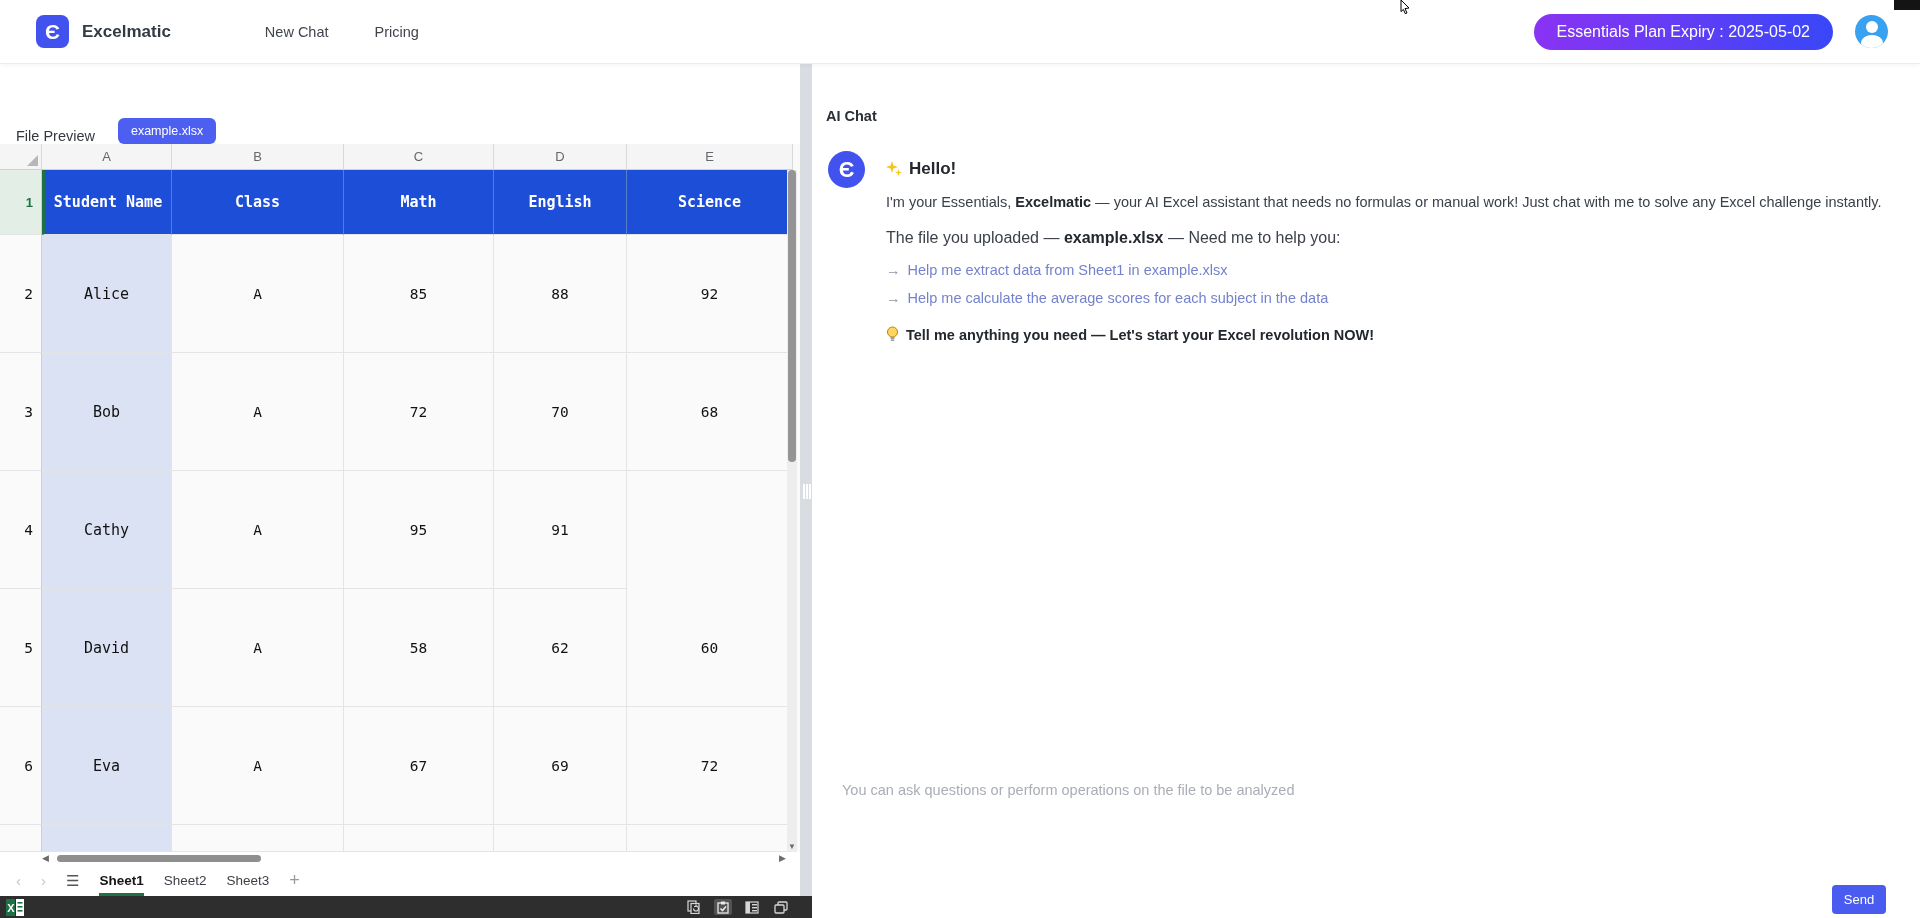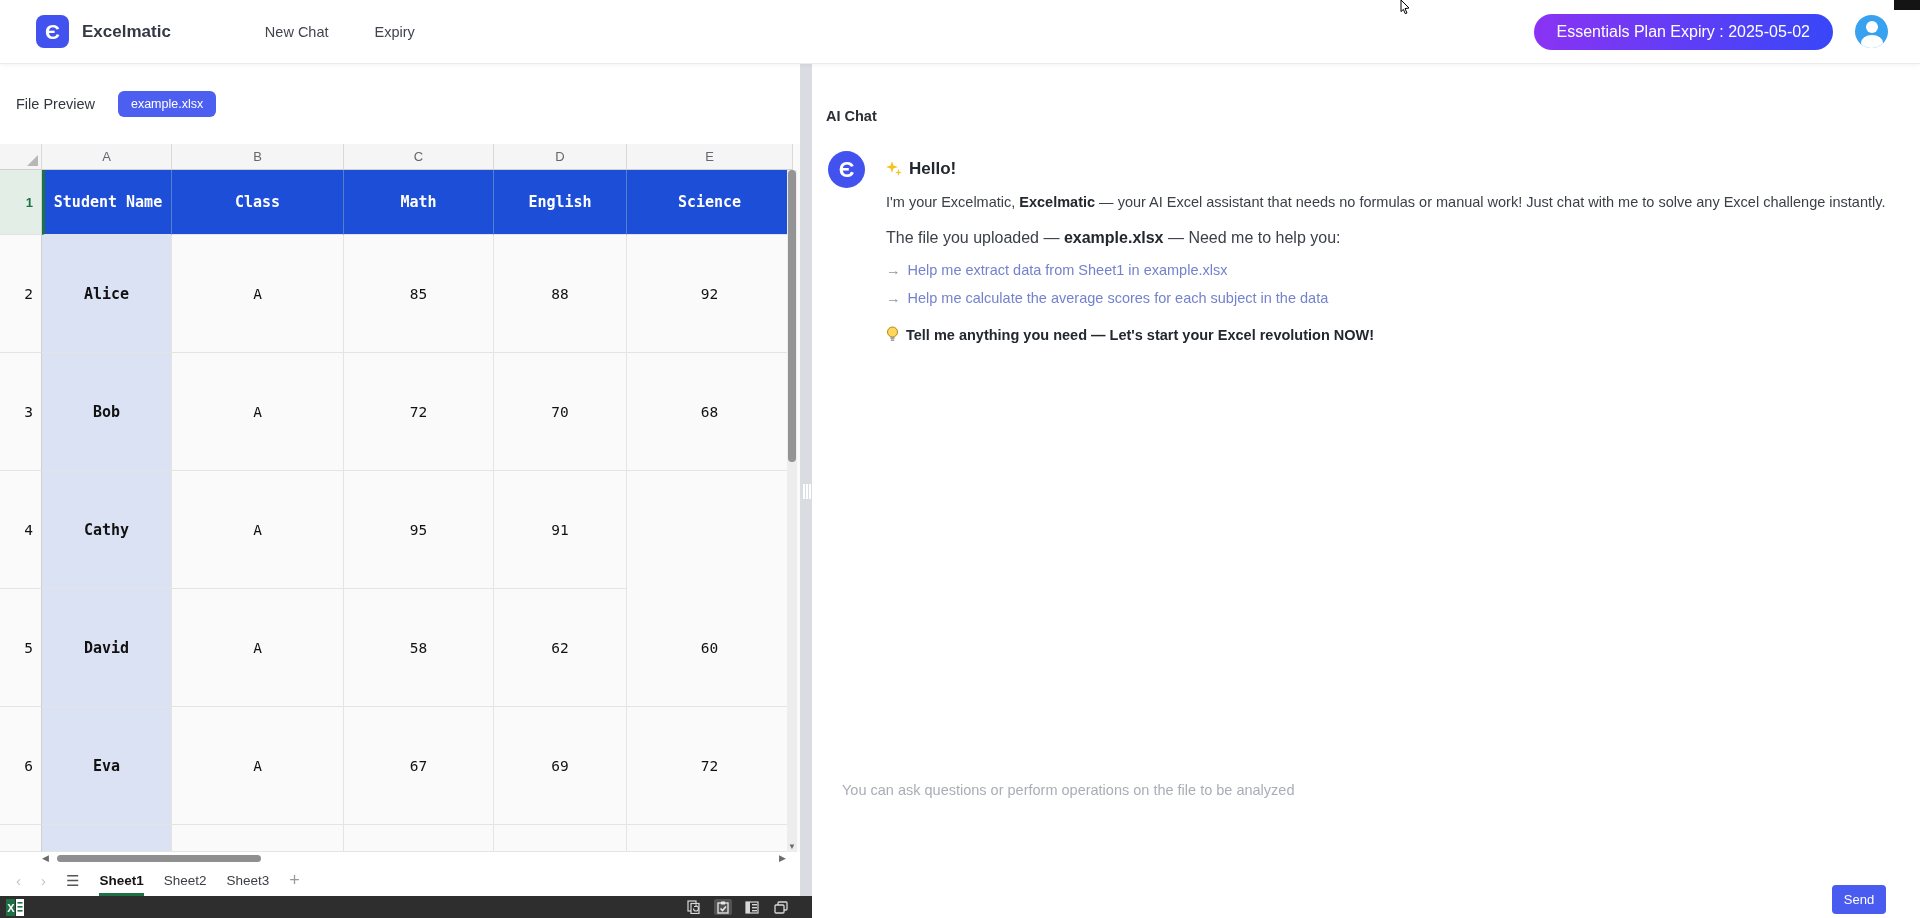--- a/index.html
+++ b/index.html
@@ -20,21 +20,21 @@
     padding:9px 23px; border-radius:18px; border:none; cursor:pointer; }
   .avatar { width:33px; height:33px; border-radius:50%; background:#38a1f0; position:relative; overflow:hidden; cursor:pointer; }
   .avatar .head { position:absolute; left:10.5px; top:6px; width:12px; height:12px; border-radius:50%; background:#fff; }
   .avatar .body { position:absolute; left:5.5px; top:20px; width:22px; height:16px; border-radius:50%; background:#fff; }
   #corner-black { position:absolute; right:0; top:0; width:26px; height:10px; background:#141414; z-index:60; }
   #cursor { position:absolute; left:1398px; top:0px; z-index:60; }
 
   
   #left { position:absolute; top:64px; left:0; width:812px; height:854px; background:#fff; }
   #file-header { position:absolute; top:0; left:0; width:800px; height:80px;
-    display:flex; align-items:center; padding-left:16px; gap:23px; background:#fff; }
+    display:flex; align-items:flex-end; padding-left:16px; gap:23px; background:#fff; }
   #file-header .fp-label { font-size:14.5px; color:#33383f; }
   .file-chip { background:#4d5ff1; color:#fff; font-size:12.5px; padding:6px 13px; border-radius:6px; cursor:pointer; }
 
   
   #sheet { position:absolute; top:80px; left:0; width:800px; height:708px; background:#fafafa; overflow:hidden; }
   .srow { display:flex; width:793px; }
   .c { flex:none; display:flex; align-items:center; justify-content:center;
        border-right:1px solid #e4e4e4; border-bottom:1px solid #e4e4e4; overflow:hidden; }
   .w0{width:42px;} .w1{width:130px;} .w2{width:172px;} .w3{width:150px;} .w4{width:133px;} .w5{width:166px;}
   .colhead { height:26px; }
@@ -45,21 +45,21 @@
        border-left:11px solid transparent; border-bottom:11px solid #b7b7b7; }
   .rowhead { background:#fbfbfb; color:#5c6166; font-size:13px; justify-content:flex-end !important;
        padding-right:8px; border-right:1px solid #cfcfcf; }
   .hdr-row { height:65px; }
   .hdr-row .hc { background:#1d4ed8; color:#fff; font-family:"DejaVu Sans Mono",monospace;
        font-weight:bold; font-size:15px; border-right:1px solid #5580c9; border-bottom:1px solid #e4e4e4; }
   .hdr-row .rowhead { background:#e3efe6; color:#1e7145; font-weight:bold; }
   .hdr-row .green-edge { border-left:3px solid #1e7145; }
   .drow { height:118px; }
   .drow .c { font-family:"DejaVu Sans Mono",monospace; font-size:14.5px; color:#111; background:#fafafa; }
-  .drow .colA { background:#dbe2f3; font-weight:bold; font-size:15px; }
+  .drow .colA { background:#dbe2f3; font-weight:normal; font-size:15px; }
   .row7 { height:27px; }
   .row7 .c { background:#fafafa; }
   .row7 .colA { background:#dbe2f3; }
 
   
   #vscroll { position:absolute; left:787px; top:26px; width:10px; height:682px; background:#ededee; }
   #vscroll .thumb { position:absolute; left:1px; top:0; width:8px; height:292px; background:#949494; border-radius:4px; }
   #vscroll .down { position:absolute; left:0; bottom:1px; width:10px; text-align:center; color:#6b6b6b; font-size:8px; }
   #hscroll { position:absolute; top:788px; left:0; width:800px; height:13px; background:#fff; }
   #hscroll .la { position:absolute; left:42px; top:1px; color:#6b6b6b; font-size:9px; cursor:pointer;}
@@ -109,21 +109,21 @@
      border:none; border-radius:4px; color:#fff; font-size:13px; cursor:pointer; }
 </style>
 </head>
 <body>
 
 <div id="navbar">
   <div class="logo">Є</div>
   <div class="brand">Excelmatic</div>
   <div class="nav-links">
     <div class="nav-link">New Chat</div>
-    <div class="nav-link">Expiry</div>
+    <div class="nav-link">Pricing</div>
   </div>
   <div class="nav-right">
     <button class="plan-pill">Essentials Plan Expiry : 2025-05-02</button>
     <div class="avatar">
       <span class="head"></span>
       <span class="body"></span>
     </div>
   </div>
 </div>
 <div id="corner-black"></div>
@@ -291,21 +291,21 @@
   <div class="chat-avatar">Є</div>
 
   <div class="msg">
     <div class="hello-row">
       <svg width="16" height="16" viewBox="0 0 16 16">
         <path d="M6 0 L7.4 4.6 L12 6 L7.4 7.4 L6 12 L4.6 7.4 L0 6 L4.6 4.6 Z" fill="#f6c31c"></path>
         <path d="M12.5 8 L13.3 10.7 L16 11.5 L13.3 12.3 L12.5 15 L11.7 12.3 L9 11.5 L11.7 10.7 Z" fill="#f6c31c"></path>
       </svg>
       <span>Hello!</span>
     </div>
-    <p class="body1"><span>I'm your Excelmatic, </span><span class="b">Excelmatic</span><span> — your AI Excel assistant that needs no formulas or manual work! Just chat with me to solve any Excel challenge instantly.</span></p>
+    <p class="body1"><span>I'm your Essentials, </span><span class="b">Excelmatic</span><span> — your AI Excel assistant that needs no formulas or manual work! Just chat with me to solve any Excel challenge instantly.</span></p>
     <div class="upload-line"><span>The file you uploaded — </span><span class="b">example.xlsx</span><span> — Need me to help you:</span></div>
     <div class="suggestion"><span class="arr">→</span><span>Help me extract data from Sheet1 in example.xlsx</span></div>
     <div class="suggestion"><span class="arr">→</span><span>Help me calculate the average scores for each subject in the data</span></div>
     <div class="cta-row">
       <svg width="13" height="17" viewBox="0 0 13 17">
         <circle cx="6.5" cy="6" r="5" fill="#ffd75e" stroke="#b8860b" stroke-width="1"></circle>
         <rect x="4.5" y="11" width="4" height="2" fill="#9aa0a6"></rect>
         <rect x="4.8" y="13.4" width="3.4" height="1.6" fill="#9aa0a6"></rect>
       </svg>
       <span>Tell me anything you need — Let's start your Excel revolution NOW!</span>

